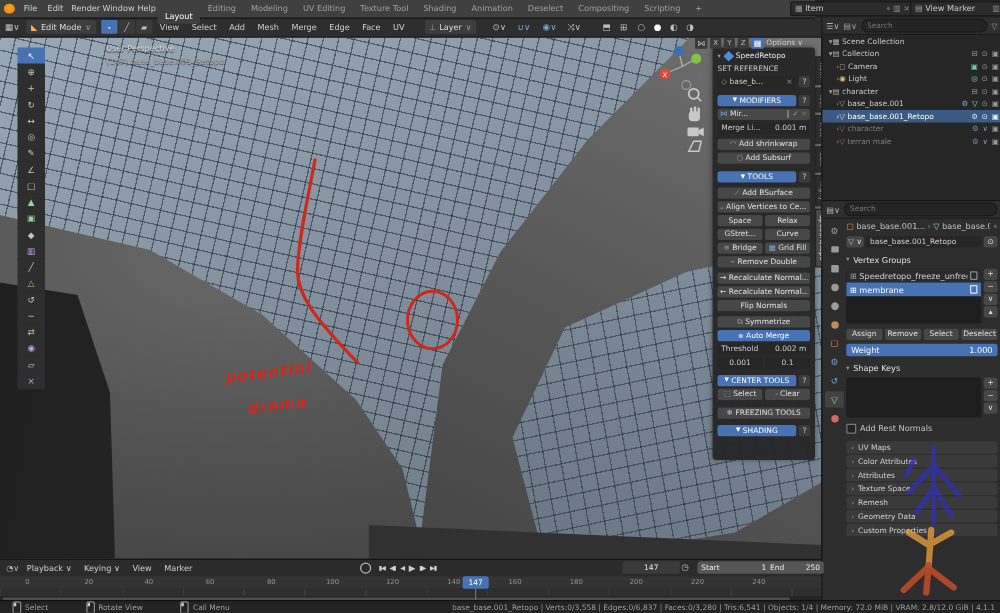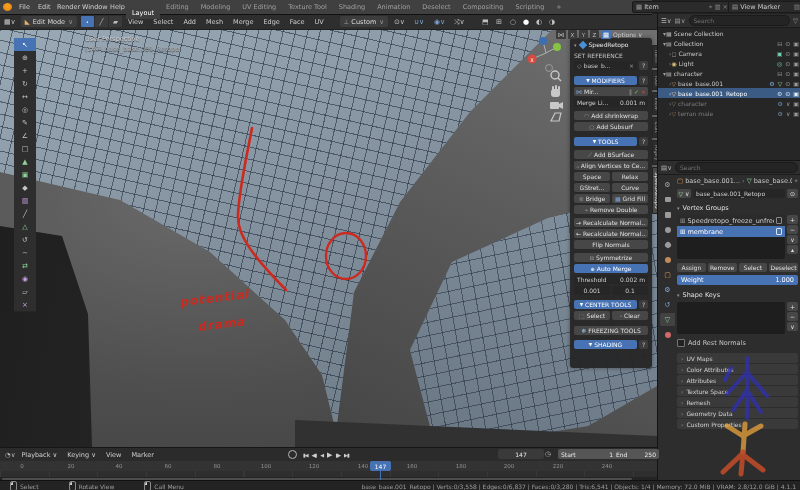--- a/index.html
+++ b/index.html
@@ -147,21 +147,21 @@
   <span class="menu" style="margin-left:6px;">View</span>
   <span class="menu">Select</span>
   <span class="menu">Add</span>
   <span class="menu">Mesh</span>
   <span class="menu">Merge</span>
   <span class="menu">Edge</span>
   <span class="menu">Face</span>
   <span class="menu">UV</span>
   <div class="drop a" style="left:340px;top:2px;">
     <span style="color:#999;">⟂</span>
-    <span>Custom</span>
+    <span>Layer</span>
     <span style="color:#999;">∨</span>
   </div>
   <span class="hic a" style="left:392px;top:4px;">⊙∨</span>
   <span class="hic a" style="left:412px;top:4px;color:#7da4d8;">∪∨</span>
   <span class="hic a" style="left:432px;top:4px;color:#7da4d8;">◉∨</span>
   <span class="hic a" style="left:452px;top:4px;">⤨∨</span>
   <span class="hic a" style="left:480px;top:4px;">⬒</span>
   <span class="hic a" style="left:494px;top:4px;">⊞</span>
   <span class="hic a" style="left:508px;top:4px;">○</span>
   <span class="hic a" style="left:521px;top:4px;color:#fff;">●</span>

